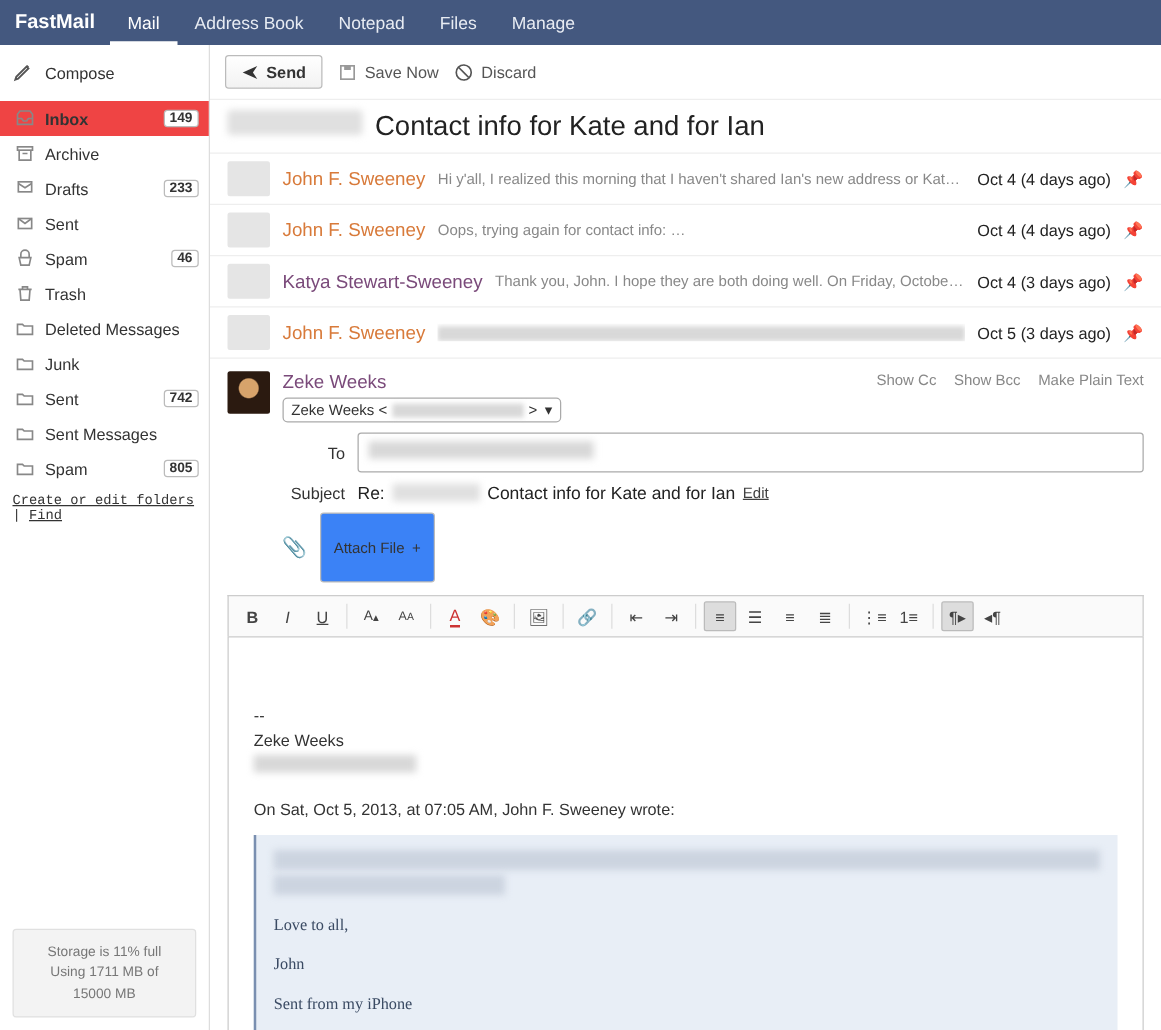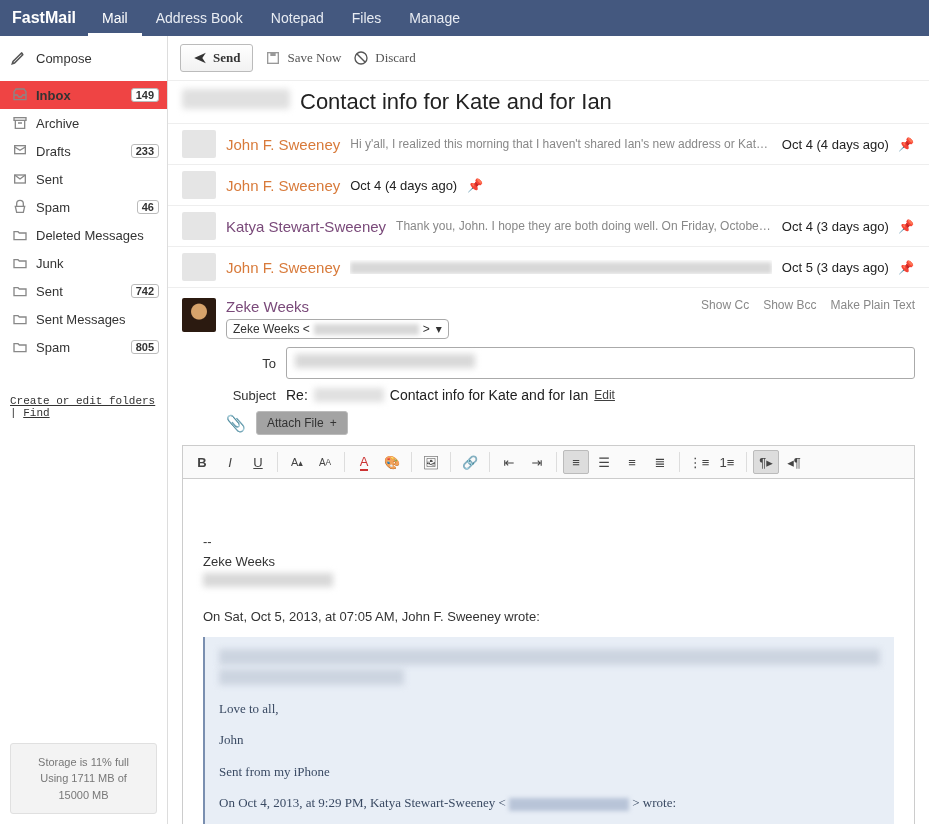--- a/index.html
+++ b/index.html
@@ -17,21 +17,21 @@
 .folder-item { display: flex; align-items: center; padding: 4px 8px 4px 10px; cursor: pointer; height: 28px; }
 .folder-item.selected { background: #ef4444; font-weight: bold; }
 .folder-icon { width: 20px; display: flex; justify-content: center; margin-right: 6px; color: #888; }
 .folder-icon svg { width: 16px; height: 16px; }
 .folder-name { flex: 1; font-size: 13px; color: #333; white-space: nowrap; overflow: hidden; }
 .folder-count { font-size: 11px; border: 1px solid #bbb; border-radius: 3px; padding: 0 4px; background: #fff; color: #333; font-weight: bold; }
 .folder-links { padding: 10px; font-size: 11px; font-family: Liberation Mono, monospace; }
 .folder-links a { color: #333; text-decoration: underline; cursor: pointer; }
 .storage-box { margin: 10px; padding: 10px 8px; background: #f3f3f3; border: 1px solid #e0e0e0; border-radius: 3px; font-size: 11px; color: #777; text-align: center; line-height: 1.5; }
 .main { flex: 1; overflow-y: auto; padding: 0; }
-.toolbar { display: flex; align-items: center; padding: 8px 12px; gap: 12px; border-bottom: 1px solid #eee; font-family: Liberation Serif, serif; }
+.toolbar { display: flex; align-items: center; padding: 8px 12px; gap: 12px; border-bottom: 1px solid #eee; }
 .btn { display: inline-flex; align-items: center; gap: 6px; padding: 5px 12px; border: 1px solid #bbb; border-radius: 3px; background: linear-gradient(#fff,#f2f2f2); cursor: pointer; font-size: 13px; }
 .btn.send { font-weight: bold; }
 .toolbar-link { display: inline-flex; align-items: center; gap: 6px; color: #555; cursor: pointer; font-size: 13px; }
 .toolbar-link svg { width: 16px; height: 16px; }
 .back-row { padding: 6px 12px; border-bottom: 1px solid #eee; font-size: 12px; }
 .back-link { cursor: pointer; color: #333; }
 .thread-title-row { padding: 8px 14px; border-bottom: 1px solid #eee; display: flex; align-items: baseline; gap: 10px; }
 .thread-prefix { width: 108px; height: 20px; background: #e0e0e0; filter: blur(3px); border-radius: 3px; }
 .thread-title { font-size: 22px; font-weight: 300; color: #222; }
 .thread-msg { display: flex; align-items: center; padding: 6px 14px; border-bottom: 1px solid #eee; gap: 10px; }
@@ -52,21 +52,21 @@
 .compose-opts span { cursor: pointer; }
 .field-row { display: flex; align-items: center; margin: 8px 0 8px 44px; gap: 10px; }
 .field-label { width: 50px; text-align: right; font-size: 13px; color: #333; }
 .to-input { flex: 1; border: 1px solid #aaa; border-radius: 3px; padding: 6px 8px; height: 32px; }
 .to-redact { width: 180px; height: 14px; background: #d8d8d8; filter: blur(3px); }
 .subject-text { font-size: 14px; color: #222; display: flex; align-items: center; gap: 6px; }
 .subject-redact { width: 70px; height: 14px; background: #e0e0e0; filter: blur(3px); display: inline-block; }
 .edit-link { color: #404040; font-size: 12px; text-decoration: underline; cursor: pointer; }
 .attach-row { display: flex; align-items: center; margin: 8px 0 10px 44px; gap: 10px; }
 .clip-icon { color: #888; font-size: 16px; }
-.attach-btn { border: 1px solid #bbb; border-radius: 3px; padding: 4px 10px; font-size: 12px; cursor: pointer; display: inline-flex; align-items: center; gap: 6px; background: #a3a3a3; }
+.attach-btn { border: 1px solid #bbb; border-radius: 3px; padding: 20px 10px; font-size: 12px; cursor: pointer; display: inline-flex; align-items: center; gap: 6px; background: #3b82f6; }
 .editor-toolbar { border: 1px solid #ccc; border-bottom: none; padding: 4px 6px; display: flex; align-items: center; gap: 2px; background: #fafafa; margin: 0 0 0 0; }
 .ed-btn { width: 26px; height: 24px; display: flex; align-items: center; justify-content: center; cursor: pointer; border-radius: 2px; font-size: 13px; color: #444; }
 .ed-btn.active { background: #ddd; border: 1px solid #bbb; }
 .ed-sep { width: 1px; height: 20px; background: #ddd; margin: 0 4px; }
 .editor-body { border: 1px solid #ccc; min-height: 380px; padding: 14px 20px; font-size: 13px; font-family: Arial, sans-serif; line-height: 1.5; overflow: hidden; }
 .sig-redact { width: 130px; height: 14px; background: #d8d8d8; filter: blur(3px); margin-top: 2px; }
 .quote-line { color: #333; margin-top: 20px; margin-bottom: 10px; }
 .quote1 { border-left: 2px solid #7a8fb0; background: #e8eef6; padding: 12px 14px; margin-left: 0; font-family: Georgia, serif; color: #3a4a63; }
 .quote1-redact1 { width: 100%; height: 16px; background: #ccd4e0; filter: blur(3px); margin-bottom: 4px; }
 .quote1-redact2 { width: 28%; height: 16px; background: #ccd4e0; filter: blur(3px); margin-bottom: 14px; }
@@ -143,20 +143,28 @@
               <path d="M7 11V7a5 5 0 0110 0v4"></path>
               <path d="M5 11h14l-2 9H7z"></path>
             </svg>
           </span>
           <span class="folder-name">Spam</span>
           <span class="folder-count">46</span>
         </div>
         <div class="folder-item">
           <span class="folder-icon">
             <svg viewBox="0 0 24 24" fill="none" stroke="#888" stroke-width="2">
+              <path d="M4 7h16M9 7V4h6v3M6 7l1 13h10l1-13"></path>
+            </svg>
+          </span>
+          <span class="folder-name">Trash</span>
+        </div>
+        <div class="folder-item">
+          <span class="folder-icon">
+            <svg viewBox="0 0 24 24" fill="none" stroke="#888" stroke-width="2">
               <path d="M3 7h6l2 2h10v10H3z"></path>
             </svg>
           </span>
           <span class="folder-name">Deleted Messages</span>
         </div>
         <div class="folder-item">
           <span class="folder-icon">
             <svg viewBox="0 0 24 24" fill="none" stroke="#888" stroke-width="2">
               <path d="M3 7h6l2 2h10v10H3z"></path>
             </svg>
@@ -237,20 +245,21 @@
           <div class="thread-msg">
             <div class="avatar-blank"></div>
             <div class="msg-sender ">John F. Sweeney</div>
             <div class="msg-preview">Hi y'all, I realized this morning that I haven't shared Ian's new address or Kate's new address,</div>
             <div class="msg-date">Oct 4 (4 days ago)</div>
             <div class="pin">📌</div>
           </div>
           <div class="thread-msg">
             <div class="avatar-blank"></div>
             <div class="msg-sender ">John F. Sweeney</div>
+            <div class="msg-preview">Oops, trying again for contact info: <span class="blur-strip" style="width:240px"></span></div>
             <div class="msg-date">Oct 4 (4 days ago)</div>
             <div class="pin">📌</div>
           </div>
           <div class="thread-msg">
             <div class="avatar-blank"></div>
             <div class="msg-sender purple">Katya Stewart-Sweeney</div>
             <div class="msg-preview">Thank you, John. I hope they are both doing well. On Friday, October 4, 2013, John</div>
             <div class="msg-date">Oct 4 (3 days ago)</div>
             <div class="pin">📌</div>
           </div>

